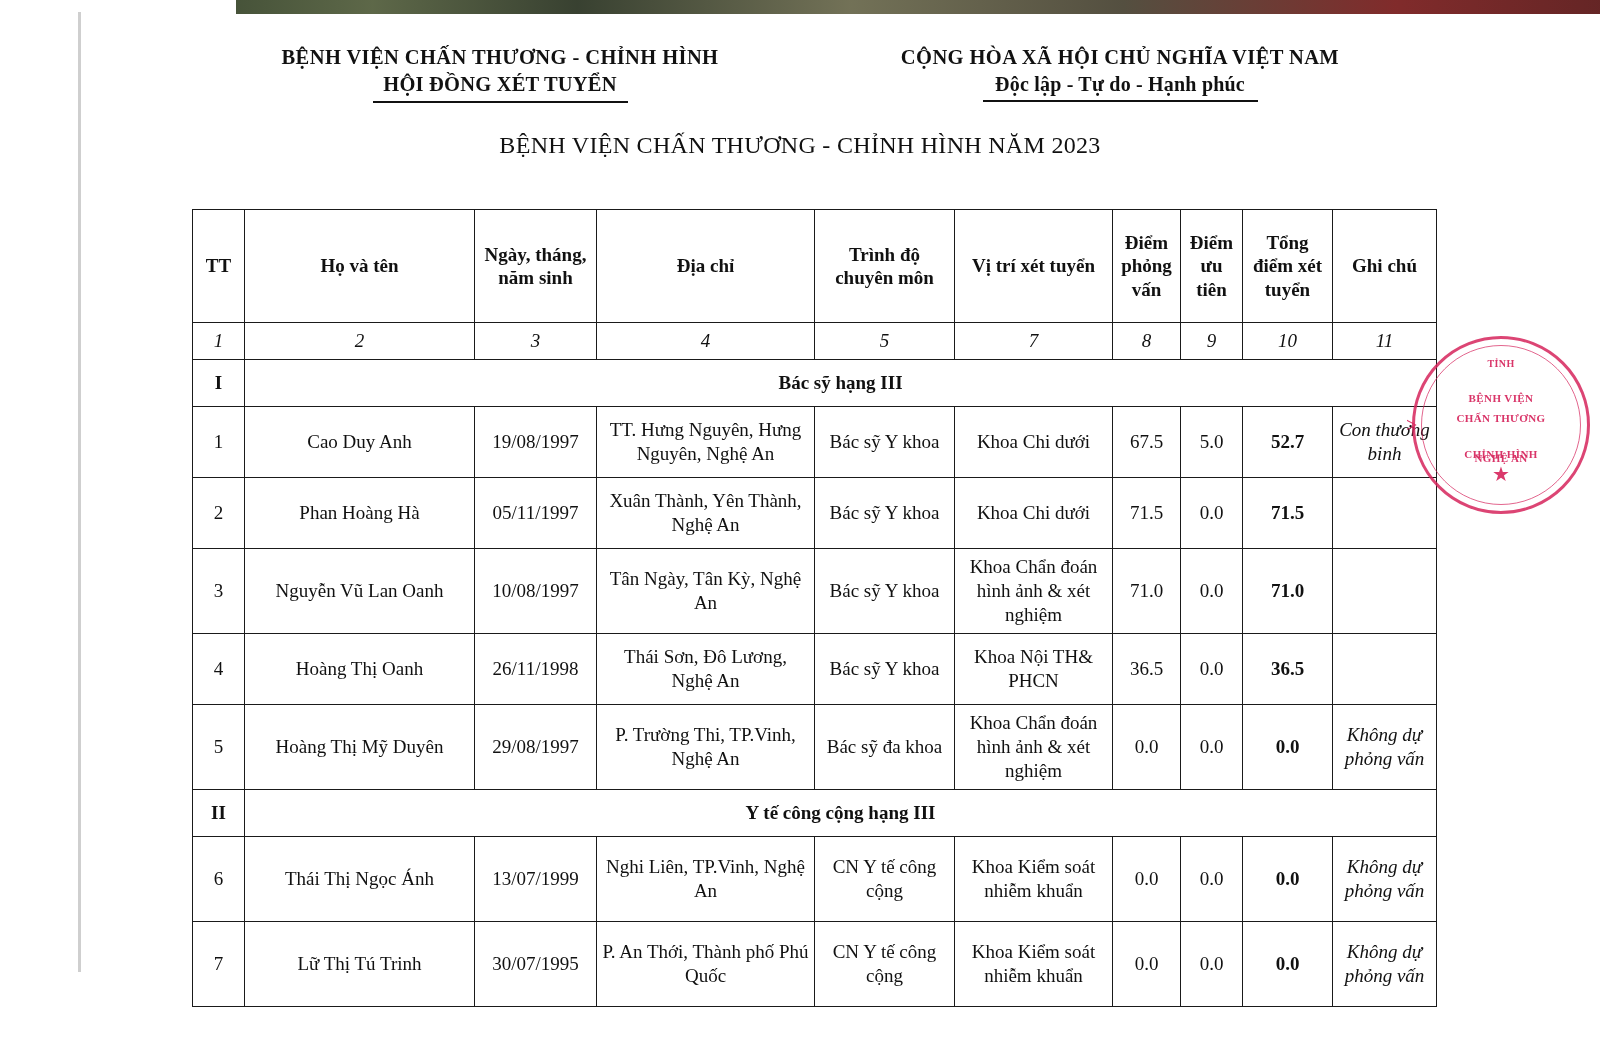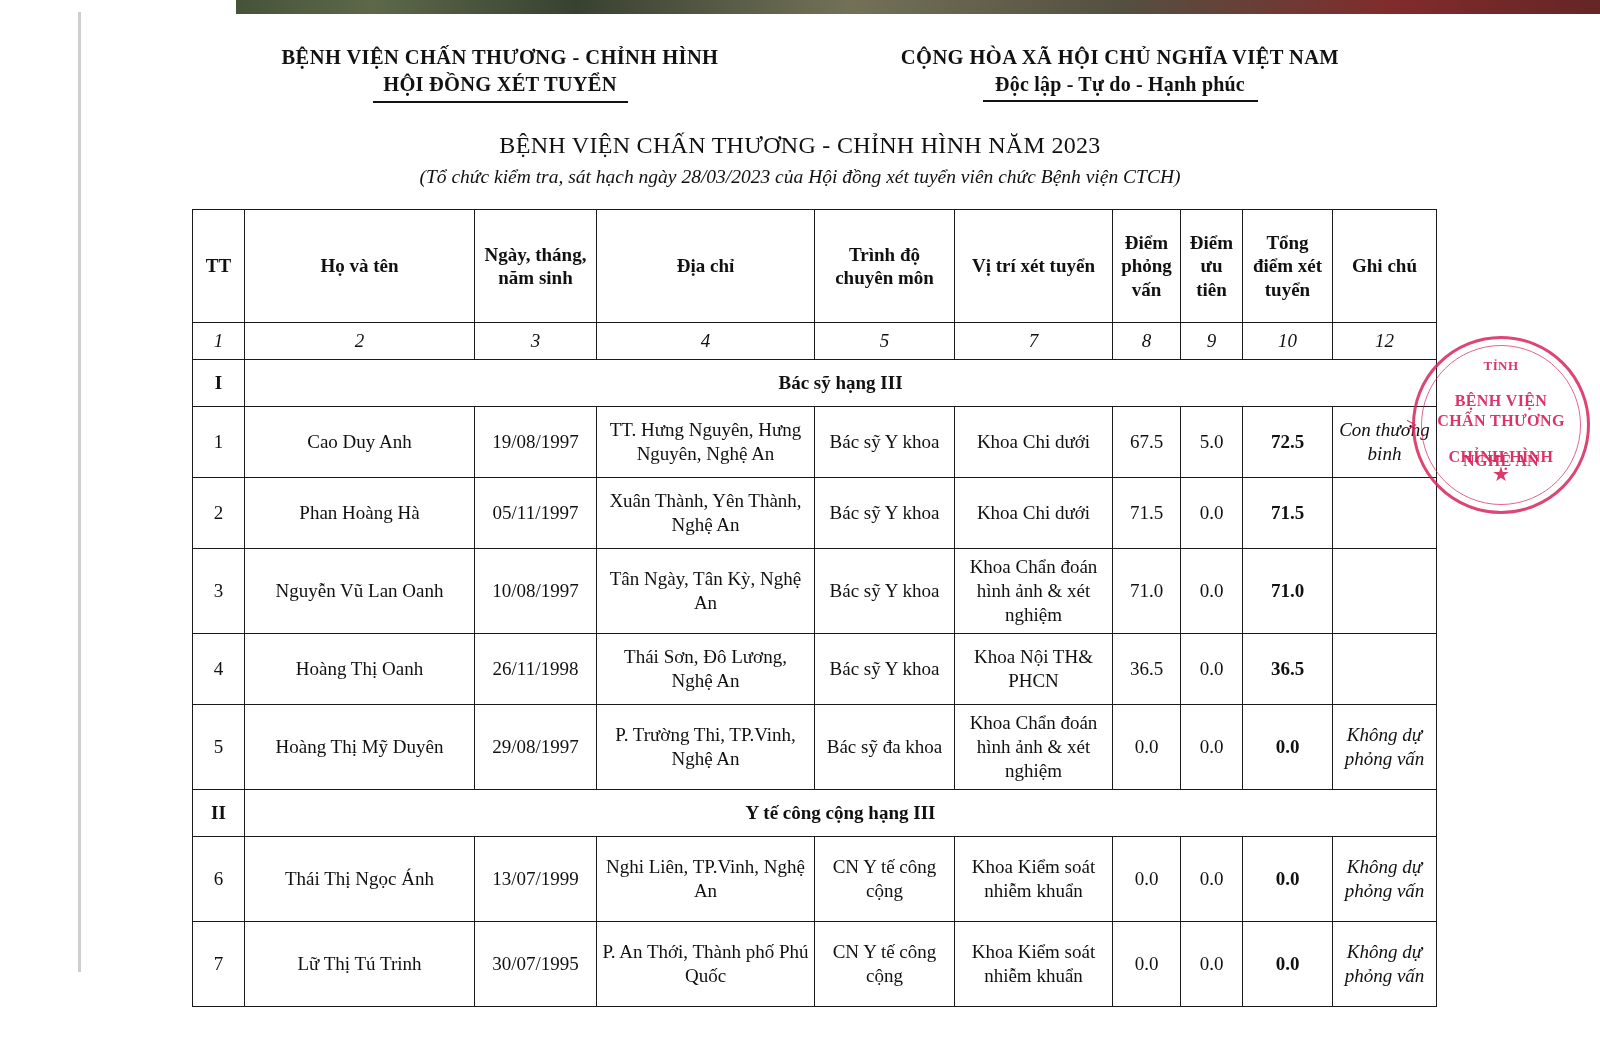--- a/index.html
+++ b/index.html
@@ -173,26 +173,26 @@
     inset: 9px;
     border: 1.5px solid #d6245c;
     border-radius: 50%;
     opacity: 0.7;
   }
   .seal .txt {
     position: absolute;
     left: 0; right: 0;
     text-align: center;
     color: #d6245c;
-    font-size: 16px;
+    font-size: 11px;
     font-weight: bold;
     letter-spacing: 0.4px;
     opacity: 0.92;
   }
-  .seal .t-top { top: 22px; font-size: 13px; }
+  .seal .t-top { top: 22px; font-size: 10px; }
   .seal .t1 { top: 56px; }
   .seal .t2 { top: 76px; }
   .seal .t3 { top: 96px; margin-top: 16px; }
   .seal .star {
     position: absolute;
     left: 50%;
     top: 126px;
     transform: translateX(-50%);
     color: #d6245c;
     font-size: 20px;
@@ -223,21 +223,20 @@
   </div>
 
   <div class="hdr hdr-right">
     <div class="l1">CỘNG HÒA XÃ HỘI CHỦ NGHĨA VIỆT NAM</div>
     <div class="l2">Độc lập - Tự do - Hạnh phúc</div>
     <div class="underline-short right"></div>
   </div>
 
   <div class="title-block">
     <div class="t2">BỆNH VIỆN CHẤN THƯƠNG - CHỈNH HÌNH NĂM 2023</div>
-    <div class="t3">(Tổ chức kiểm tra, sát hạch ngày 28/03/2023 của Hội đồng xét tuyển viên chức Bệnh viện CTCH)</div>
   </div>
 
   <table class="grid">
     <colgroup>
       <col style="width:52px">
       <col style="width:230px">
       <col style="width:122px">
       <col style="width:218px">
       <col style="width:140px">
       <col style="width:158px">
@@ -262,40 +261,40 @@
       <tr class="numrow">
         <td>1</td>
         <td>2</td>
         <td>3</td>
         <td>4</td>
         <td>5</td>
         <td>7</td>
         <td>8</td>
         <td>9</td>
         <td>10</td>
-        <td>12</td>
+        <td>11</td>
       </tr>
     </thead>
     <tbody>
 
       <tr>
         <td class="section-no">I</td>
         <td class="section-td" colspan="9">Bác sỹ hạng III</td>
       </tr>
 
       <tr class="datarow">
         <td class="tt">1</td>
         <td class="name">Cao Duy Anh</td>
         <td>19/08/1997</td>
         <td class="addr">TT. Hưng Nguyên, Hưng Nguyên, Nghệ An</td>
         <td class="edu">Bác sỹ Y khoa</td>
         <td class="pos">Khoa Chi dưới</td>
         <td class="score">67.5</td>
         <td class="score">5.0</td>
-        <td class="total">72.5</td>
+        <td class="total">52.7</td>
         <td class="note">Con thương binh</td>
       </tr>
 
       <tr class="datarow">
         <td class="tt">2</td>
         <td class="name">Phan Hoàng Hà</td>
         <td>05/11/1997</td>
         <td class="addr">Xuân Thành, Yên Thành, Nghệ An</td>
         <td class="edu">Bác sỹ Y khoa</td>
         <td class="pos">Khoa Chi dưới</td>

